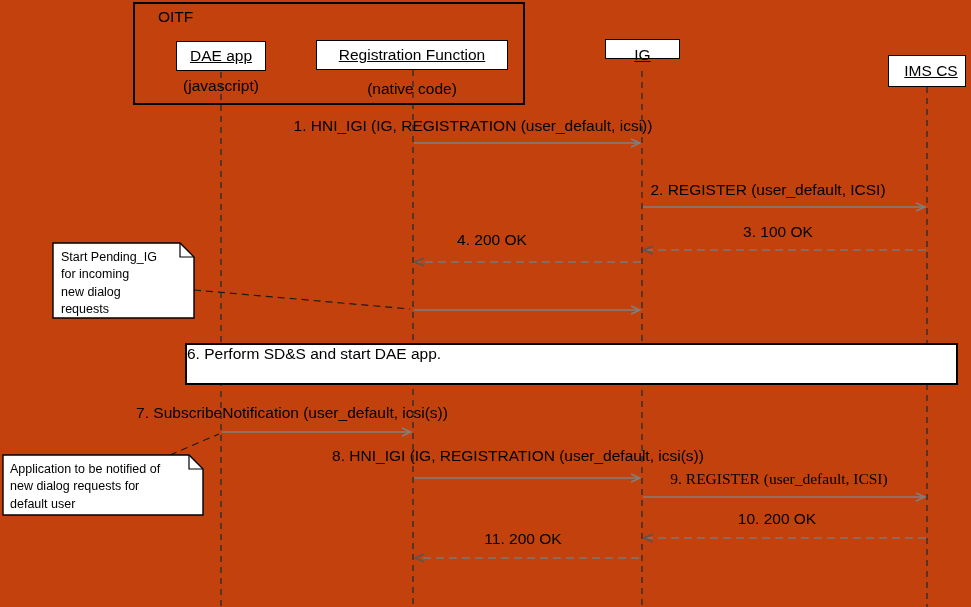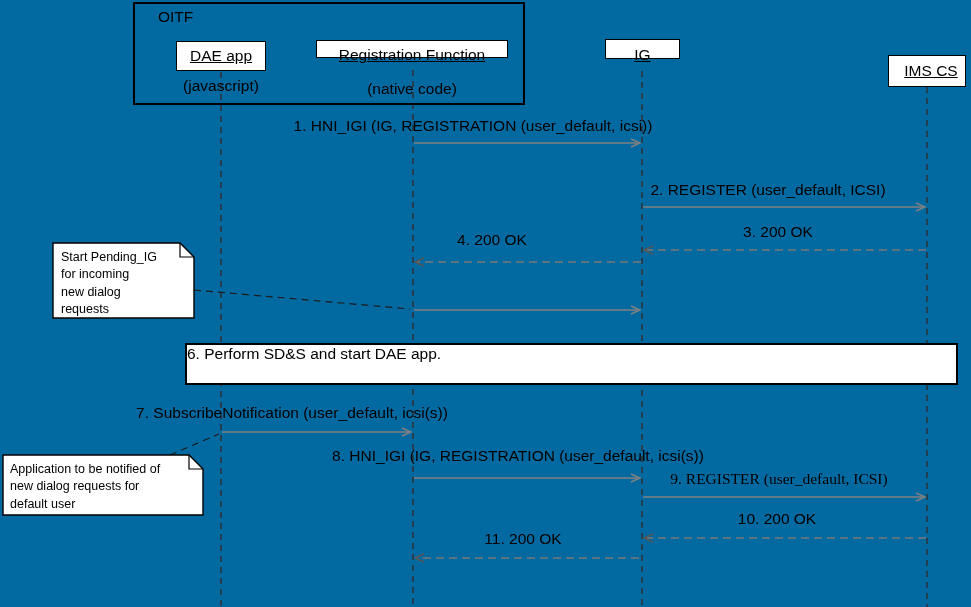--- a/index.html
+++ b/index.html
@@ -1,17 +1,17 @@
 <!DOCTYPE html>
 <html><head>
 <meta charset="utf-8">
 <style>
   html,body { margin:0; padding:0; background:#ffffff; }
   .stage {
-    position:relative; width:971px; height:607px; background:#0369a1;
+    position:relative; width:971px; height:607px; background:#c2410c;
     font-family:"Liberation Sans", sans-serif; color:#000; overflow:hidden;
   }
   svg.layer { position:absolute; left:0; top:0; }
   .lifeline   { stroke:#2e2e2e; stroke-width:1.4; stroke-dasharray:6 5; }
   .arrow      { stroke:#808080; stroke-width:1.7; fill:none; }
   .arrow.dash { stroke:#787878; stroke-dasharray:8 5; }
   .connector  { stroke:#1c1c1c; stroke-width:1.2; stroke-dasharray:7 5; fill:none; }
   .noteshape  { fill:#ffffff; stroke:#000000; stroke-width:1.4; }
   .notefold   { fill:none; stroke:#000000; stroke-width:1.2; }
 
@@ -77,36 +77,36 @@
   </svg>
 
   <div class="frame" style="left:133px; top:2px; width:392px; height:103px;"></div>
   <div class="plain" style="left:158px; top:8px;">OITF</div>
 
   <div class="box" style="left:176px; top:41px; width:90px; height:30px; line-height:28px;">
     <span class="u">DAE app</span>
   </div>
   <div class="plain ctr" style="left:221px; top:77px;">(javascript)</div>
 
-  <div class="box" style="left:316px; top:40px; width:192px; height:18px; line-height:28px;">
+  <div class="box" style="left:316px; top:40px; width:192px; height:30px; line-height:28px;">
     <span class="u">Registration Function</span>
   </div>
   <div class="plain ctr" style="left:412px; top:80px;">(native code)</div>
 
   <div class="box" style="left:605px; top:39px; width:75px; height:20px; line-height:30px;">
     <span class="u">IG</span>
   </div>
 
   <div class="box" style="left:888px; top:55px; width:78px; height:32px; line-height:30px;padding-left:8px;">
     <span class="u">IMS CS</span>
   </div>
 
   <div class="msg" style="left:473px; top:117px;">1. HNI_IGI (IG, REGISTRATION (user_default, icsi))</div>
   <div class="msg" style="left:768px; top:181px;">2. REGISTER (user_default, ICSI)</div>
-  <div class="msg" style="left:778px; top:223px;">3. 200 OK</div>
+  <div class="msg" style="left:778px; top:223px;">3. 100 OK</div>
   <div class="msg" style="left:492px; top:231px;">4. 200 OK</div>
   <div class="msg" style="left:292px; top:404px;">7. SubscribeNotification (user_default, icsi(s))</div>
   <div class="msg" style="left:518px; top:447px;">8. HNI_IGI (IG, REGISTRATION (user_default, icsi(s))</div>
   <div class="msg" style="left:779px; top:470px;font-family:Liberation Serif, serif;">9. REGISTER (user_default, ICSI)</div>
   <div class="msg" style="left:777px; top:510px;">10. 200 OK</div>
   <div class="msg" style="left:523px; top:530px;">11. 200 OK</div>
 
   <div class="actionbox" style="left:185px; top:343px; width:773px; height:42px;">
     <span>6. Perform SD&amp;S and start DAE app.</span>
   </div>

